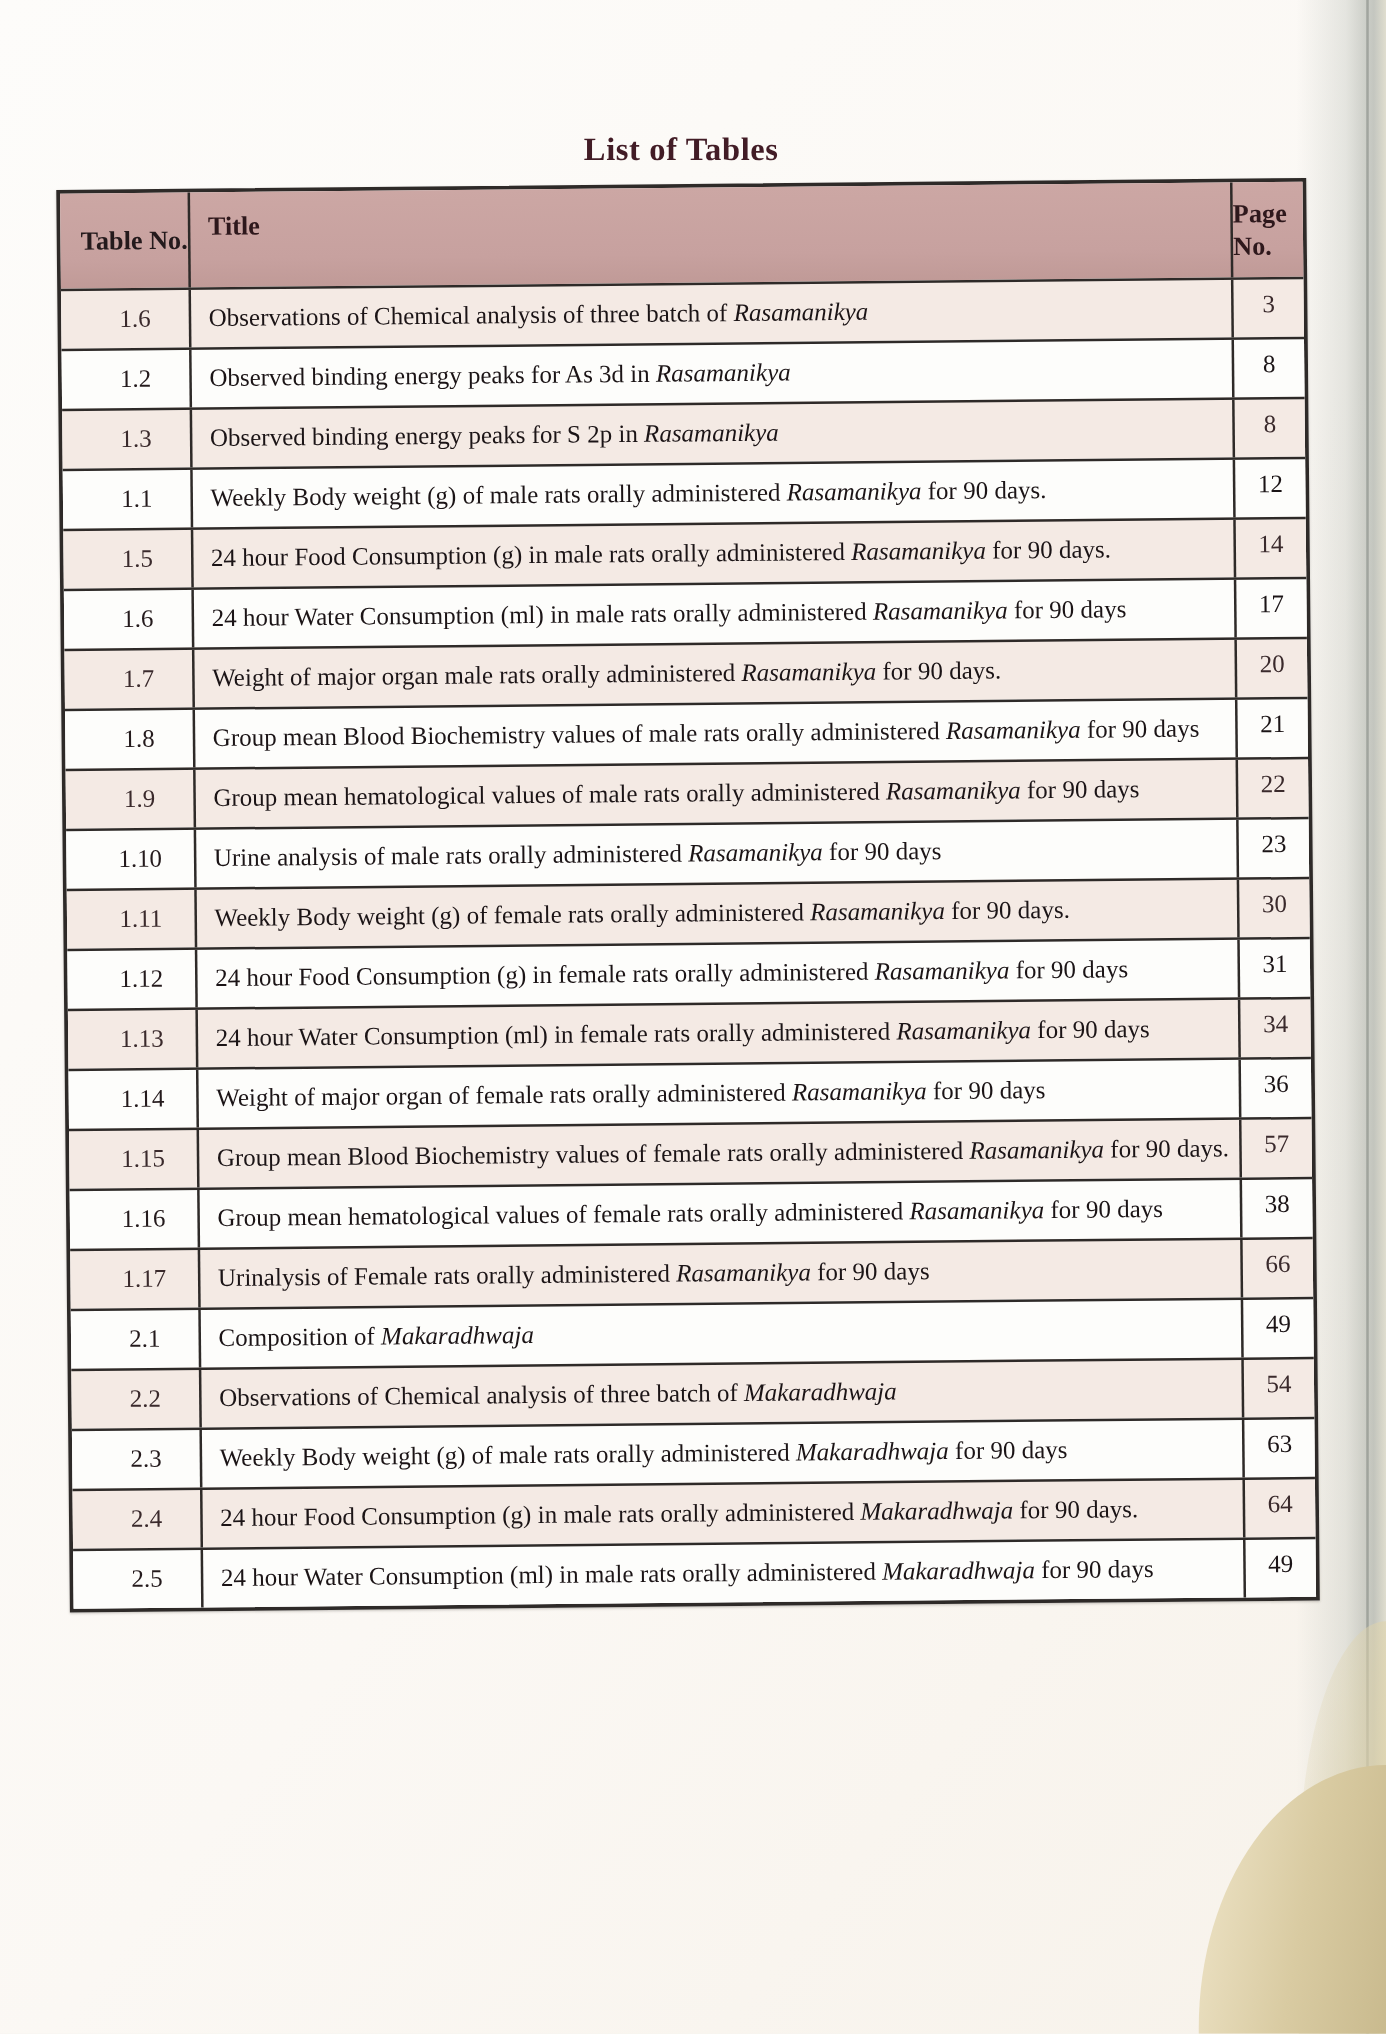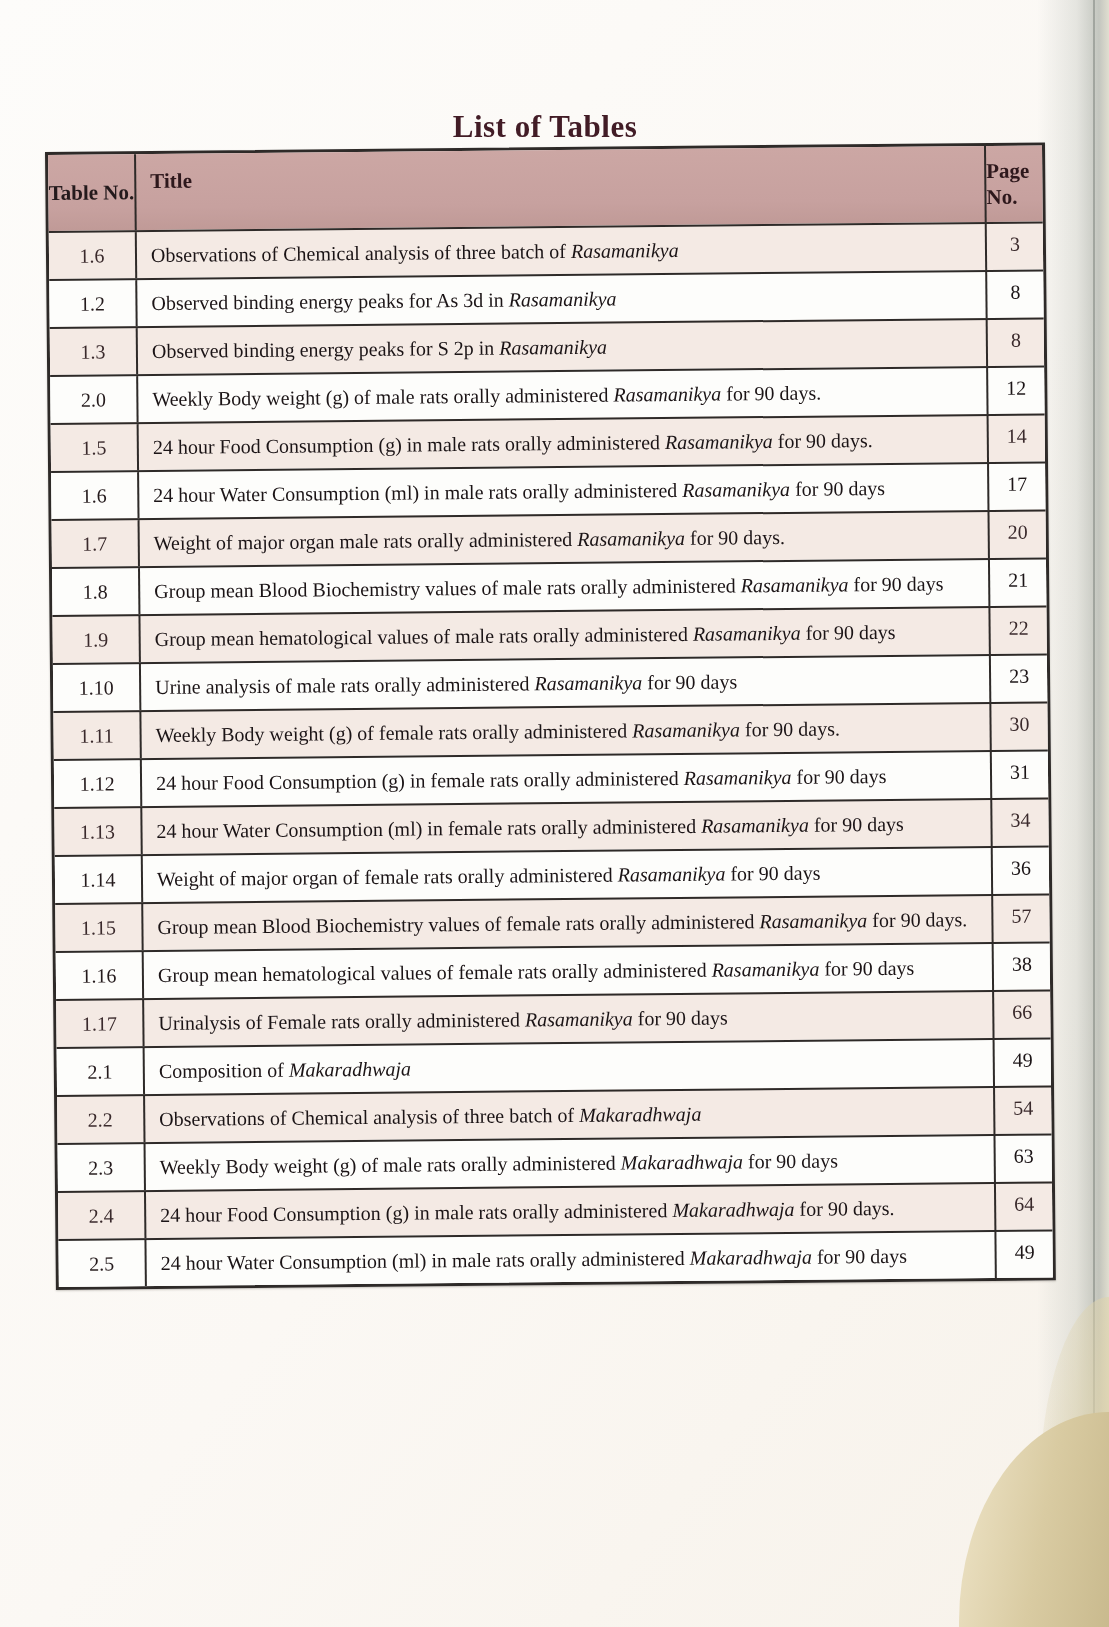--- a/index.html
+++ b/index.html
@@ -37,39 +37,39 @@
     background:linear-gradient(100deg,#efe5c9 0%,var(--page-curl) 55%,#c9ba8e 100%);
     border-top-left-radius:150px 210px;
   }
   .page-curl2{
     position:absolute;right:0;bottom:0;width:70px;height:330px;
     background:linear-gradient(100deg,rgba(236,227,199,0) 0%,rgba(222,211,172,0.8) 70%);
     border-top-left-radius:90px 260px;
   }
   .doc-title{
     position:absolute;top:88px;left:0;width:1000px;margin-left:45px;
-    text-align:center;font-size:31px;font-weight:bold;
+    text-align:center;font-size:26px;font-weight:bold;
     color:var(--title-color);letter-spacing:0.5px;
   }
   .scan{
     position:absolute;top:152px;left:45px;width:1000px;
     transform:rotate(-0.55deg);transform-origin:top left;
   }
   .tbl{
     width:100%;border:3px solid var(--border);
     box-sizing:border-box;background:var(--row-plain);
     box-shadow:0 1px 2px rgba(60,50,45,0.25);
   }
   .row{display:flex;border-top:2px solid var(--border);min-height:48px;box-sizing:border-box;}
   .row.header-row{border-top:none;background:linear-gradient(180deg,#cca7a4 0%,var(--header-bg) 70%,#c09a97 100%);min-height:76px;}
   .row-tint{background:var(--row-tint);}
   .row-plain{background:var(--row-plain);}
   .c1{flex:0 0 88px;width:88px;border-right:2px solid var(--border);
       display:flex;align-items:center;justify-content:center;
-      font-size:20px;box-sizing:border-box;text-align:center;}
+      font-size:20px;box-sizing:border-box;text-align:center;margin-left:16px;}
   .c2{flex:1;min-width:0;padding:7px 6px 7px 14px;font-size:20px;line-height:1.4;
       display:flex;align-items:center;box-sizing:border-box;}
   .c3{flex:0 0 58px;width:58px;border-left:2px solid var(--border);
       display:flex;align-items:flex-start;justify-content:center;
       font-size:20px;padding-top:9px;box-sizing:border-box;}
   .header-row .c1,.header-row .c3{
       font-weight:bold;font-size:21px;color:#2e181c;line-height:1.25;
       align-items:center;padding-top:0;}
   .header-row .c2{font-weight:bold;font-size:21px;color:#2e181c;
       align-items:flex-start;padding-top:13px;}
@@ -111,21 +111,21 @@
     <div class="c3">8</div>
   </div>
         <div class="row row-tint">
     <div class="c1">1.3</div>
     <div class="c2">
       <span><span>Observed binding energy peaks for S 2p in </span><span class="drug">Rasamanikya</span><span></span></span>
     </div>
     <div class="c3">8</div>
   </div>
         <div class="row row-plain">
-    <div class="c1">2.0</div>
+    <div class="c1">1.1</div>
     <div class="c2">
       <span><span>Weekly Body weight (g) of male rats orally administered </span><span class="drug">Rasamanikya</span><span> for 90 days.</span></span>
     </div>
     <div class="c3">12</div>
   </div>
         <div class="row row-tint">
     <div class="c1">1.5</div>
     <div class="c2">
       <span><span>24 hour Food Consumption (g) in male rats orally administered </span><span class="drug">Rasamanikya</span><span> for 90 days.</span></span>
     </div>

